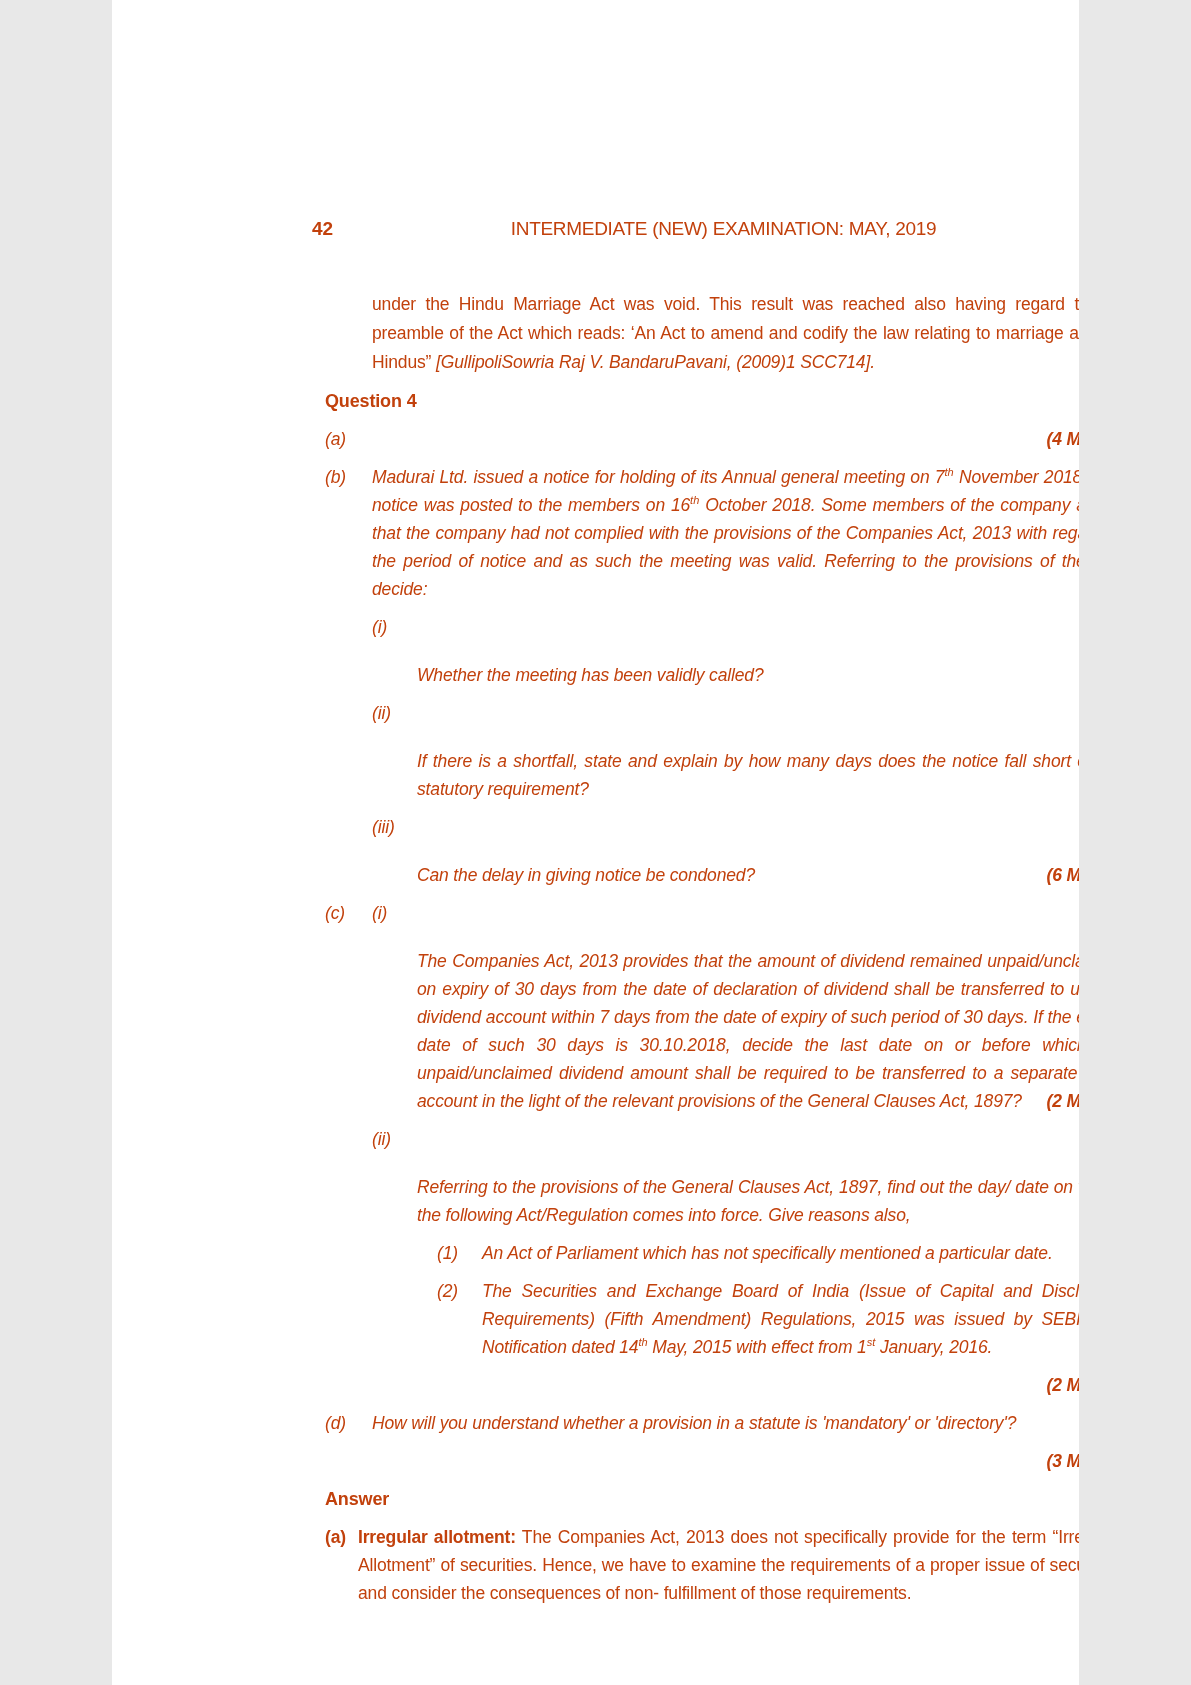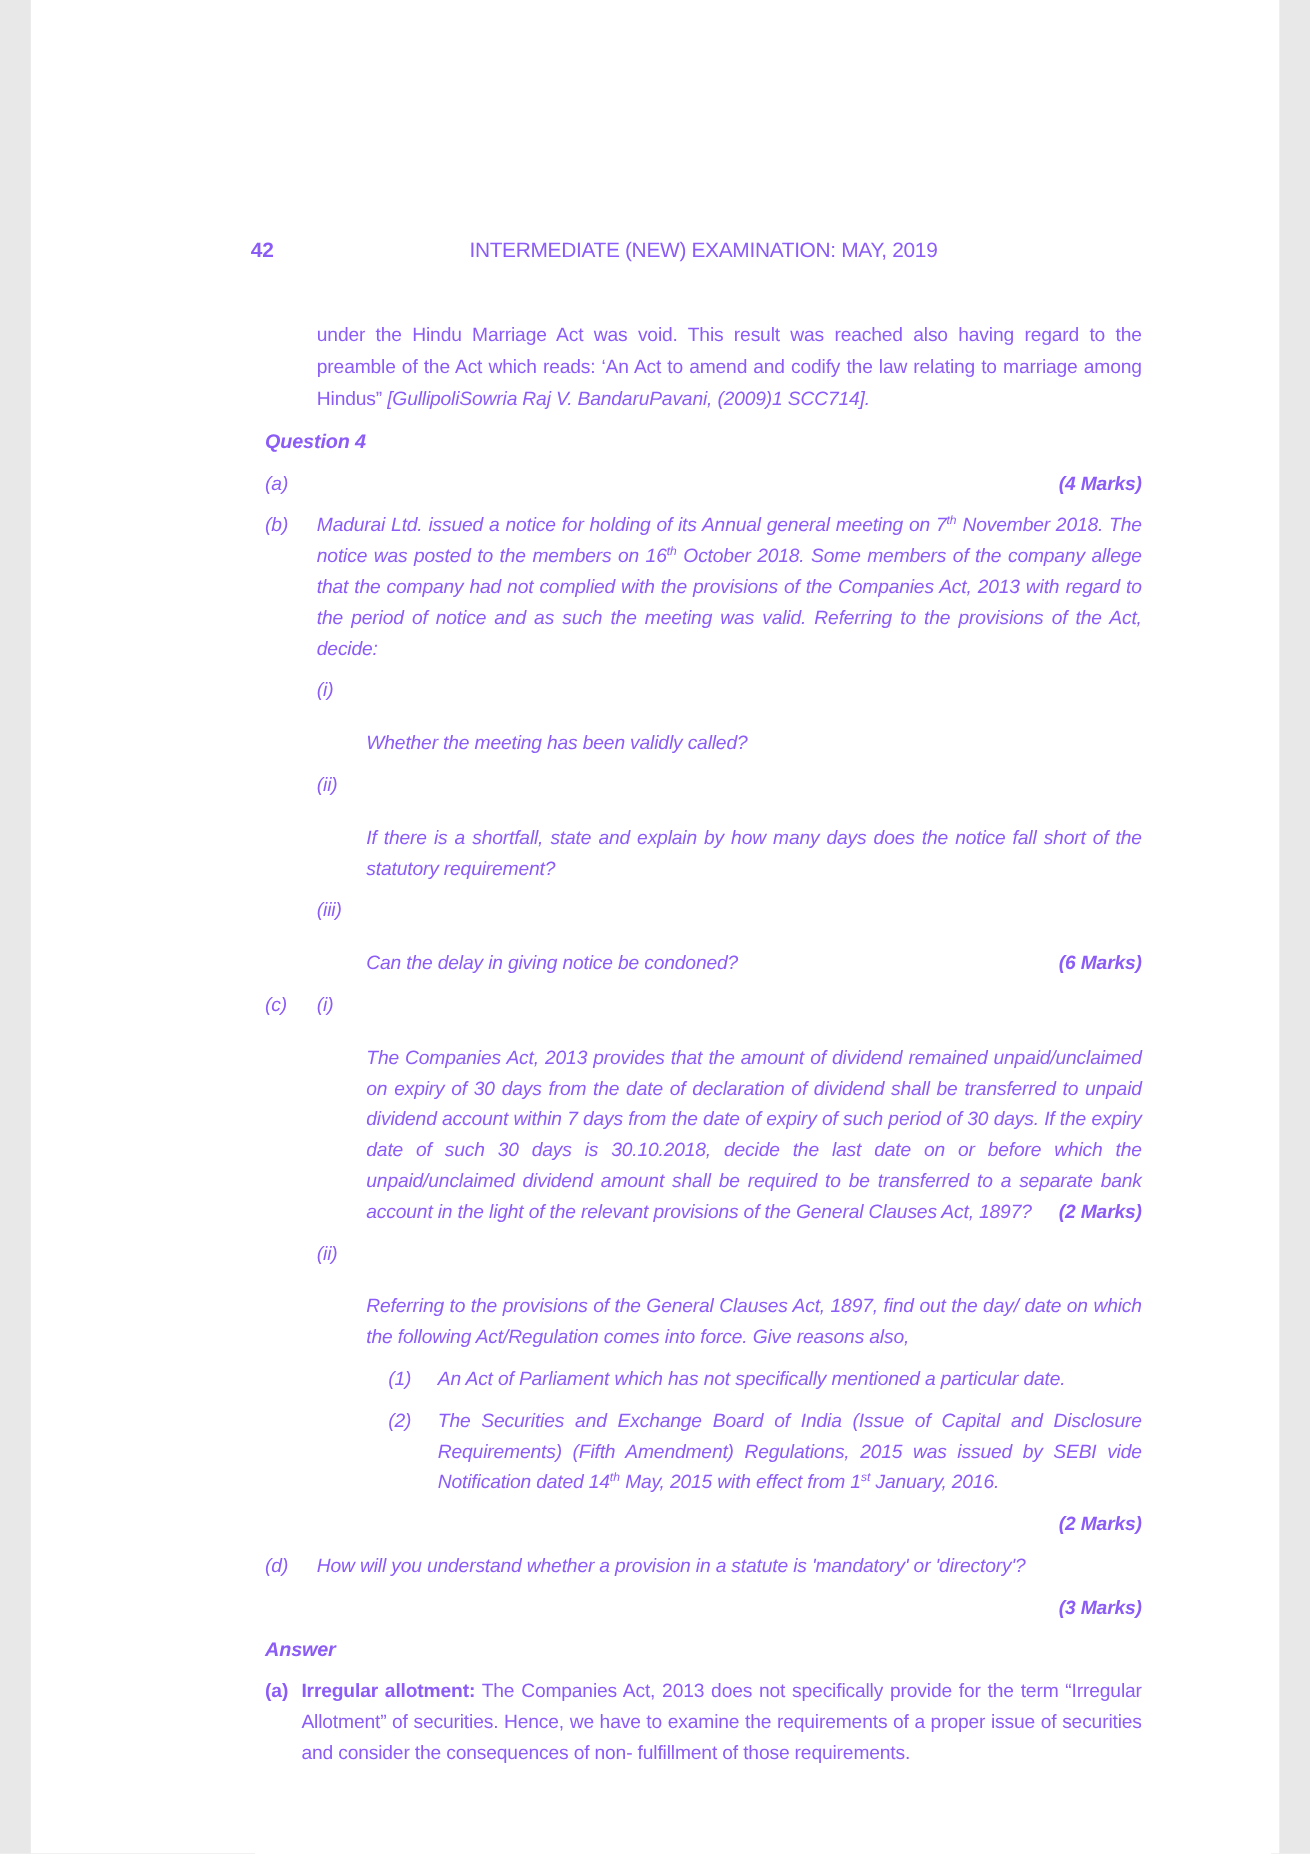--- a/index.html
+++ b/index.html
@@ -1,22 +1,22 @@
 <!DOCTYPE html>
 <html><head>
 <meta charset="utf-8">
 <style>
   html, body { margin: 0; padding: 0; background: #e8e8e8; }
   .page {
     position: relative;
-    width: 1135px;
+    width: 967px;
     height: 1685px;
     margin: 0 auto;
     background: #ffffff;
-    color: #8b5cf6;
+    color: #c2410c;
     font-family: "Liberation Sans", "DejaVu Sans", sans-serif;
     font-size: 17.5px;
     letter-spacing: -0.15px;
     overflow: hidden;
   }
   .hdr-num {
     position: absolute;
     left: 200px; top: 218px;
     font-weight: bold;
     font-size: 19px;
@@ -39,21 +39,20 @@
   .intro {
     margin: 0 0 10px 47px;
     text-align: justify;
     line-height: 29px;
   }
   .cite { font-style: italic; }
   .h-bold {
     font-weight: bold;
     font-size: 18px;
     margin: 0 0 10px 0;
-    font-style: italic;
   }
   .item { display: flex; margin-bottom: 10px; font-style: italic; }
   .item > .lbl { width: 47px; flex: none; }
   .item > .body { flex: 1; text-align: justify; position: relative; }
   .sub { display: flex; margin-top: 10px; }
   .sub > .lbl2 { width: 45px; flex: none; }
   .sub > .body2 { flex: 1; text-align: justify; position: relative; margin-top: 48px; }
   .subsub { display: flex; margin-top: 10px; margin-left: 20px; }
   .subsub > .lbl3 { width: 45px; flex: none; }
   .subsub > .body3 { flex: 1; text-align: justify; }

